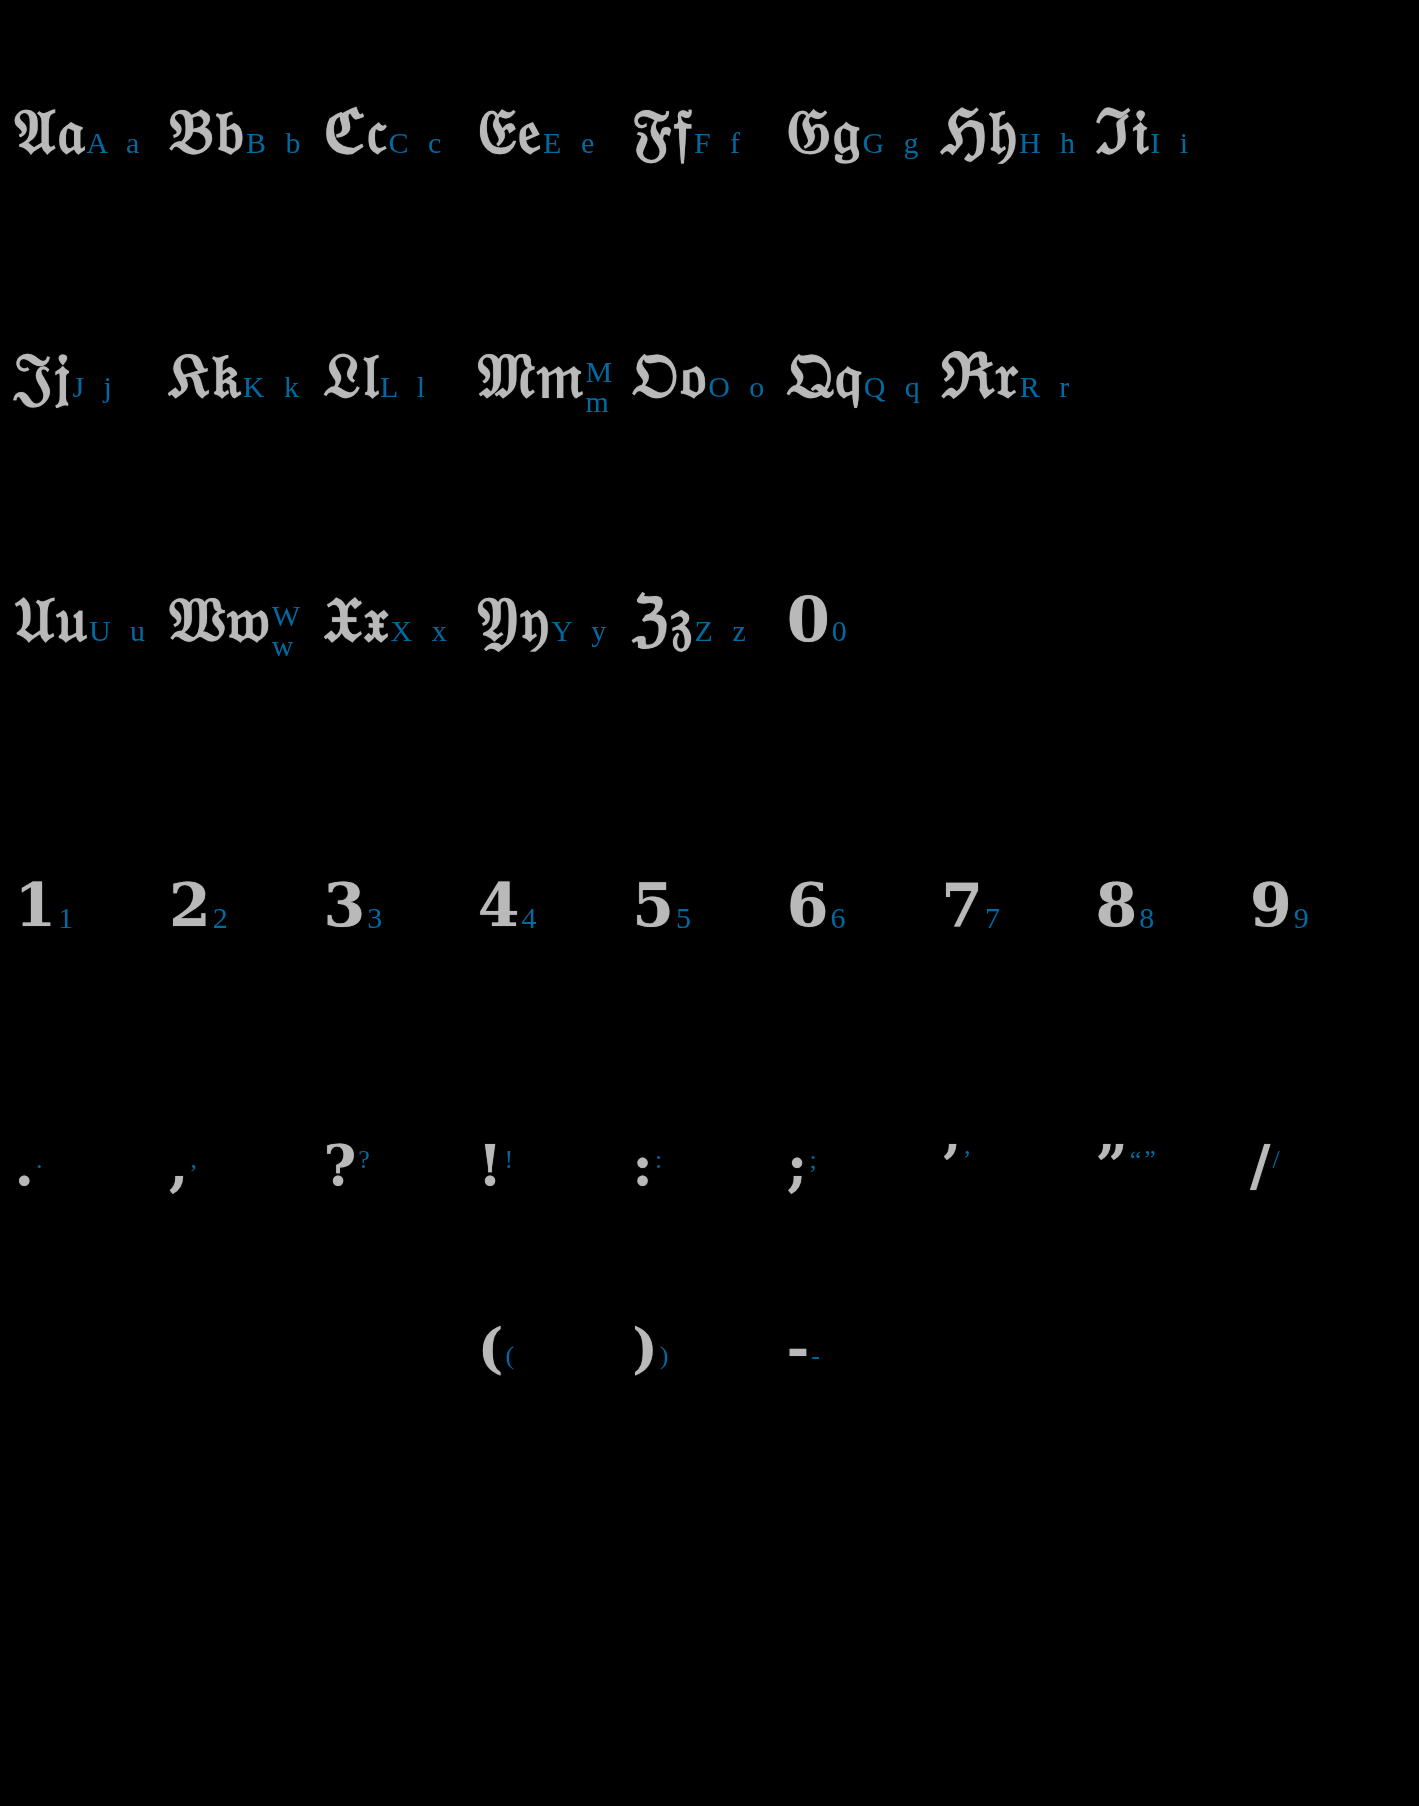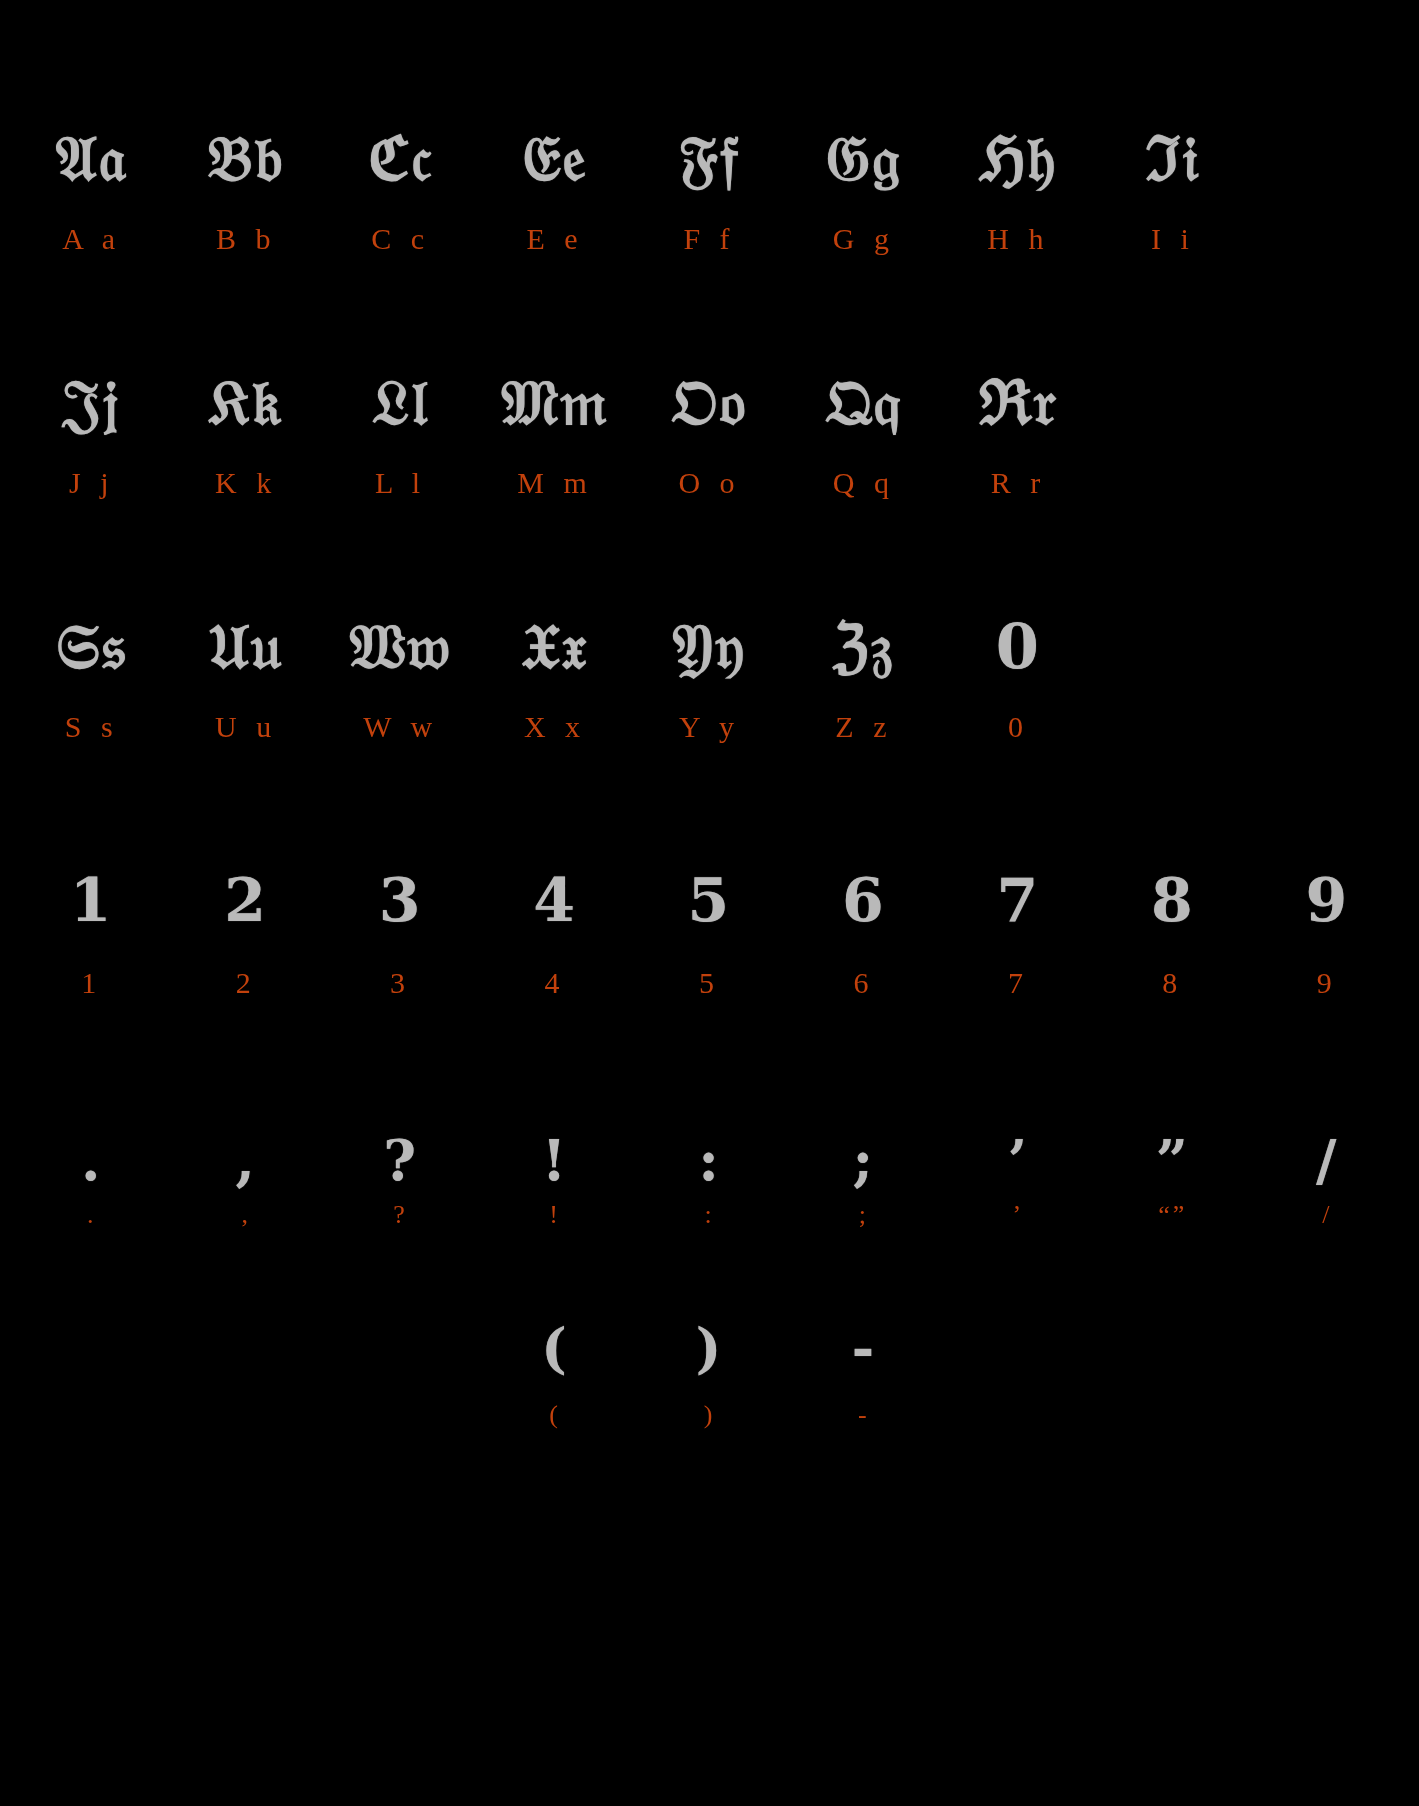--- a/index.html
+++ b/index.html
@@ -22,35 +22,34 @@
     padding: 10px 0 0 0;
   }
   .row {
     display: grid;
     grid-template-columns: repeat(9, 1fr);
     width: 1390px;
     margin: 0 auto;
   }
   .cell {
     display: flex;
-    flex-direction: column;
     align-items: center;
-    justify-content: flex-end;
+    justify-content: flex-start;
   }
   .glyph {
     font-family: "DejaVu Serif", serif;
     font-weight: bold;
     color: #b9b9b9;
     line-height: 1;
     letter-spacing: 2px;
     text-shadow: 0 0 1px #777;
   }
   .label {
     font-family: "Liberation Serif", serif;
-    color: #c2410c;
+    color: #0369a1;
     letter-spacing: 6px;
     line-height: 1;
   }
   
   .row-alpha { height: 244px; }
   .row-alpha .glyph { font-size: 62px; height: 86px; display:flex; align-items:center; }
   .row-alpha .label { font-size: 30px; margin-top: 22px; }
 
   .row-digits { height: 256px; padding-top: 70px; box-sizing: border-box; }
   .row-digits .glyph { font-size: 60px; height: 84px; display:flex; align-items:center;}
@@ -130,24 +129,20 @@
       <div class="label">Q q</div>
     </div>
     <div class="cell">
       <div class="glyph">ℜ𝔯</div>
       <div class="label">R r</div>
     </div>
   </div>
 
   <div class="row row-alpha">
     <div class="cell">
-      <div class="glyph">𝔖𝔰</div>
-      <div class="label">S s</div>
-    </div>
-    <div class="cell">
       <div class="glyph">𝔘𝔲</div>
       <div class="label">U u</div>
     </div>
     <div class="cell">
       <div class="glyph">𝔚𝔴</div>
       <div class="label">W w</div>
     </div>
     <div class="cell">
       <div class="glyph">𝔛𝔵</div>
       <div class="label">X x</div>

